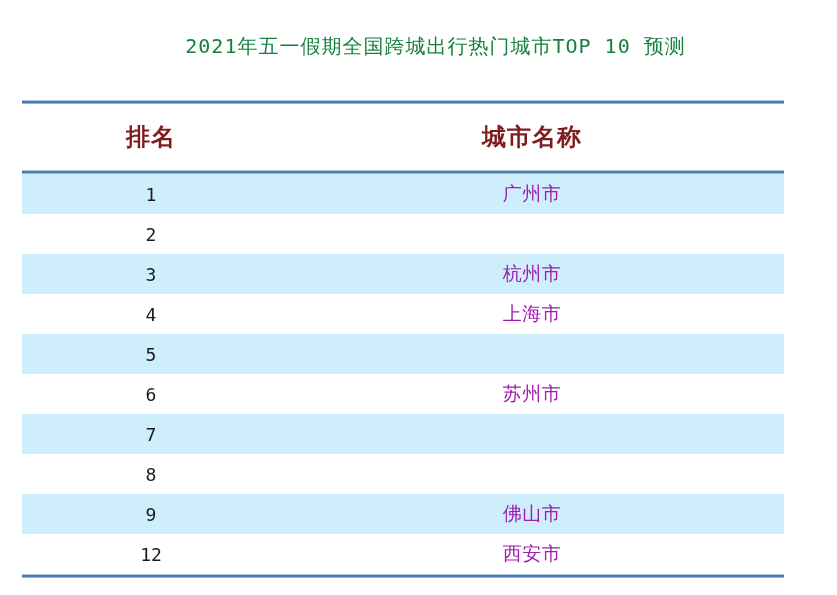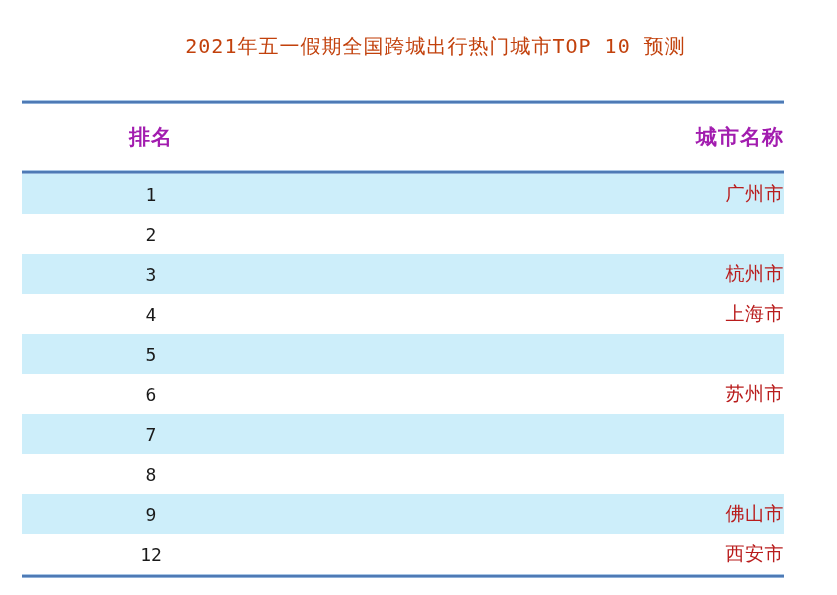--- a/index.html
+++ b/index.html
@@ -22,21 +22,21 @@
   .title {
     position: absolute;
     top: 33px;
     left: 0;
     width: 100%;
     padding-left: 34px;
     box-sizing: border-box;
     text-align: center;
     font-size: 20px;
     letter-spacing: 1px;
-    color: #c2410c;
+    color: #15803d;
     font-family: "DejaVu Sans Mono", "DejaVu Sans", sans-serif;
     white-space: nowrap;
   }
   .table {
     position: absolute;
     left: 22px;
     top: 100px;
     width: 762px;
   }
   .rule {
@@ -52,46 +52,46 @@
     display: flex;
     height: 66px;
     align-items: center;
   }
   .col-rank {
     width: 258px;
     text-align: center;
   }
   .col-city {
     flex: 1;
-    text-align: right;
+    text-align: center;
     font-family: Liberation Serif, serif;
   }
   .header-cell {
     font-weight: bold;
-    font-size: 21px;
-    color: #a21caf;
+    font-size: 24px;
+    color: #7f1d1d;
     letter-spacing: 1px;
   }
   .rows .row {
     display: flex;
     height: 40px;
     align-items: center;
     background: #ffffff;
   }
   .rows .row:nth-child(odd) {
     background: #cdeefa;
   }
   .rank-cell {
     font-size: 18px;
     color: #1a1a1a;
     font-family: "DejaVu Sans Mono", "Liberation Mono", monospace;
   }
   .city-cell {
     font-size: 19px;
-    color: #b91c1c;
+    color: #a21caf;
     letter-spacing: 0.5px;
   }
 </style>
 </head>
 <body>
 
 <div class="page">
 
   <div class="title">2021年五一假期全国跨城出行热门城市TOP 10 预测</div>
 

